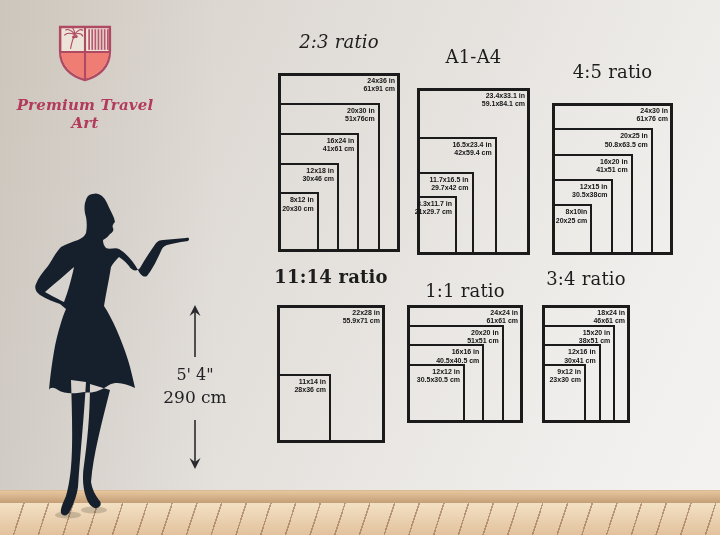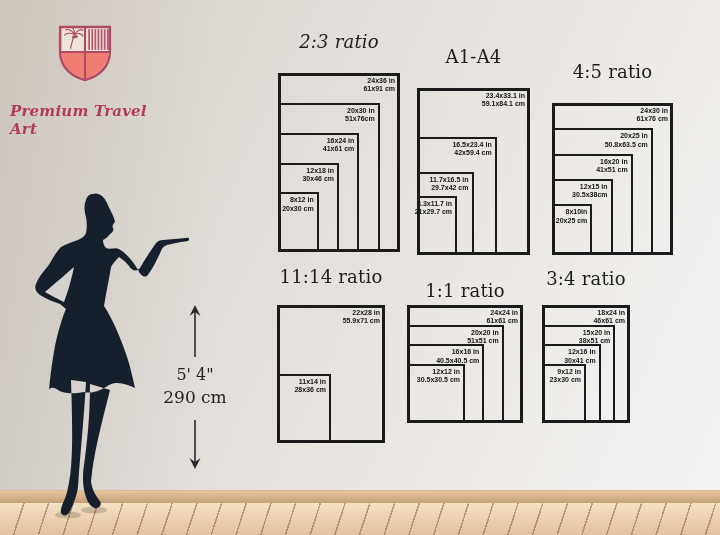--- a/index.html
+++ b/index.html
@@ -17,21 +17,21 @@
   }
   .floor{
     position:absolute;left:0;top:503px;width:720px;height:32px;
     background:
       repeating-linear-gradient(108deg, rgba(138,97,66,0) 0 22px, rgba(138,97,66,0.55) 22px 23.5px),
       linear-gradient(#f3e0c3,#e2c29e);
   }
   .logo{position:absolute;left:10px;top:24px;width:150px;}
   .logo svg{display:block;margin:0 auto;}
   .brand-name{
-    margin-top:20px;
+    margin-top:14px;text-align:center;
     font:italic 700 15px "DejaVu Serif",serif;color:#b23b5c;letter-spacing:0.2px;
   }
   .woman-svg{position:absolute;left:30px;top:190px;}
   .height-indicator{position:absolute;left:160px;top:305px;width:70px;height:180px;}
   .height-indicator svg{position:absolute;left:0;top:0;}
   .height-imperial{
     position:absolute;left:0;top:60px;width:70px;text-align:center;
     font:400 16px "DejaVu Serif",serif;color:#222226;
   }
   .height-metric{
@@ -247,21 +247,21 @@
         <div class="size-label" style="top: 80px; right: 65.5px;">
           <div>12x15 in</div>
           <div>30.5x38cm</div>
         </div>
         <div class="size-box" style="width: 40.3333px; height: 50.6667px;"></div>
         <div class="size-label" style="top: 105.333px; right: 85.6667px;">
           <div>8x10in</div>
           <div>20x25 cm</div>
         </div>
       </div>
-      <div class="chart-title" style="left: 221px; top: 266px;">11:14 ratio</div>
+      <div class="chart-title" style="left: 221px; top: 266px; font-weight: bold;">11:14 ratio</div>
       <div class="chart" style="left: 277px; top: 305px; width: 108px; height: 138px;">
         <div class="size-box outer" style="width: 108px; height: 138px;"></div>
         <div class="size-label" style="top: 4px; right: 5px;">
           <div>22x28 in</div>
           <div>55.9x71 cm</div>
         </div>
         <div class="size-box" style="width: 54px; height: 69px;"></div>
         <div class="size-label" style="top: 73px; right: 59px;">
           <div>11x14 in</div>
           <div>28x36 cm</div>

